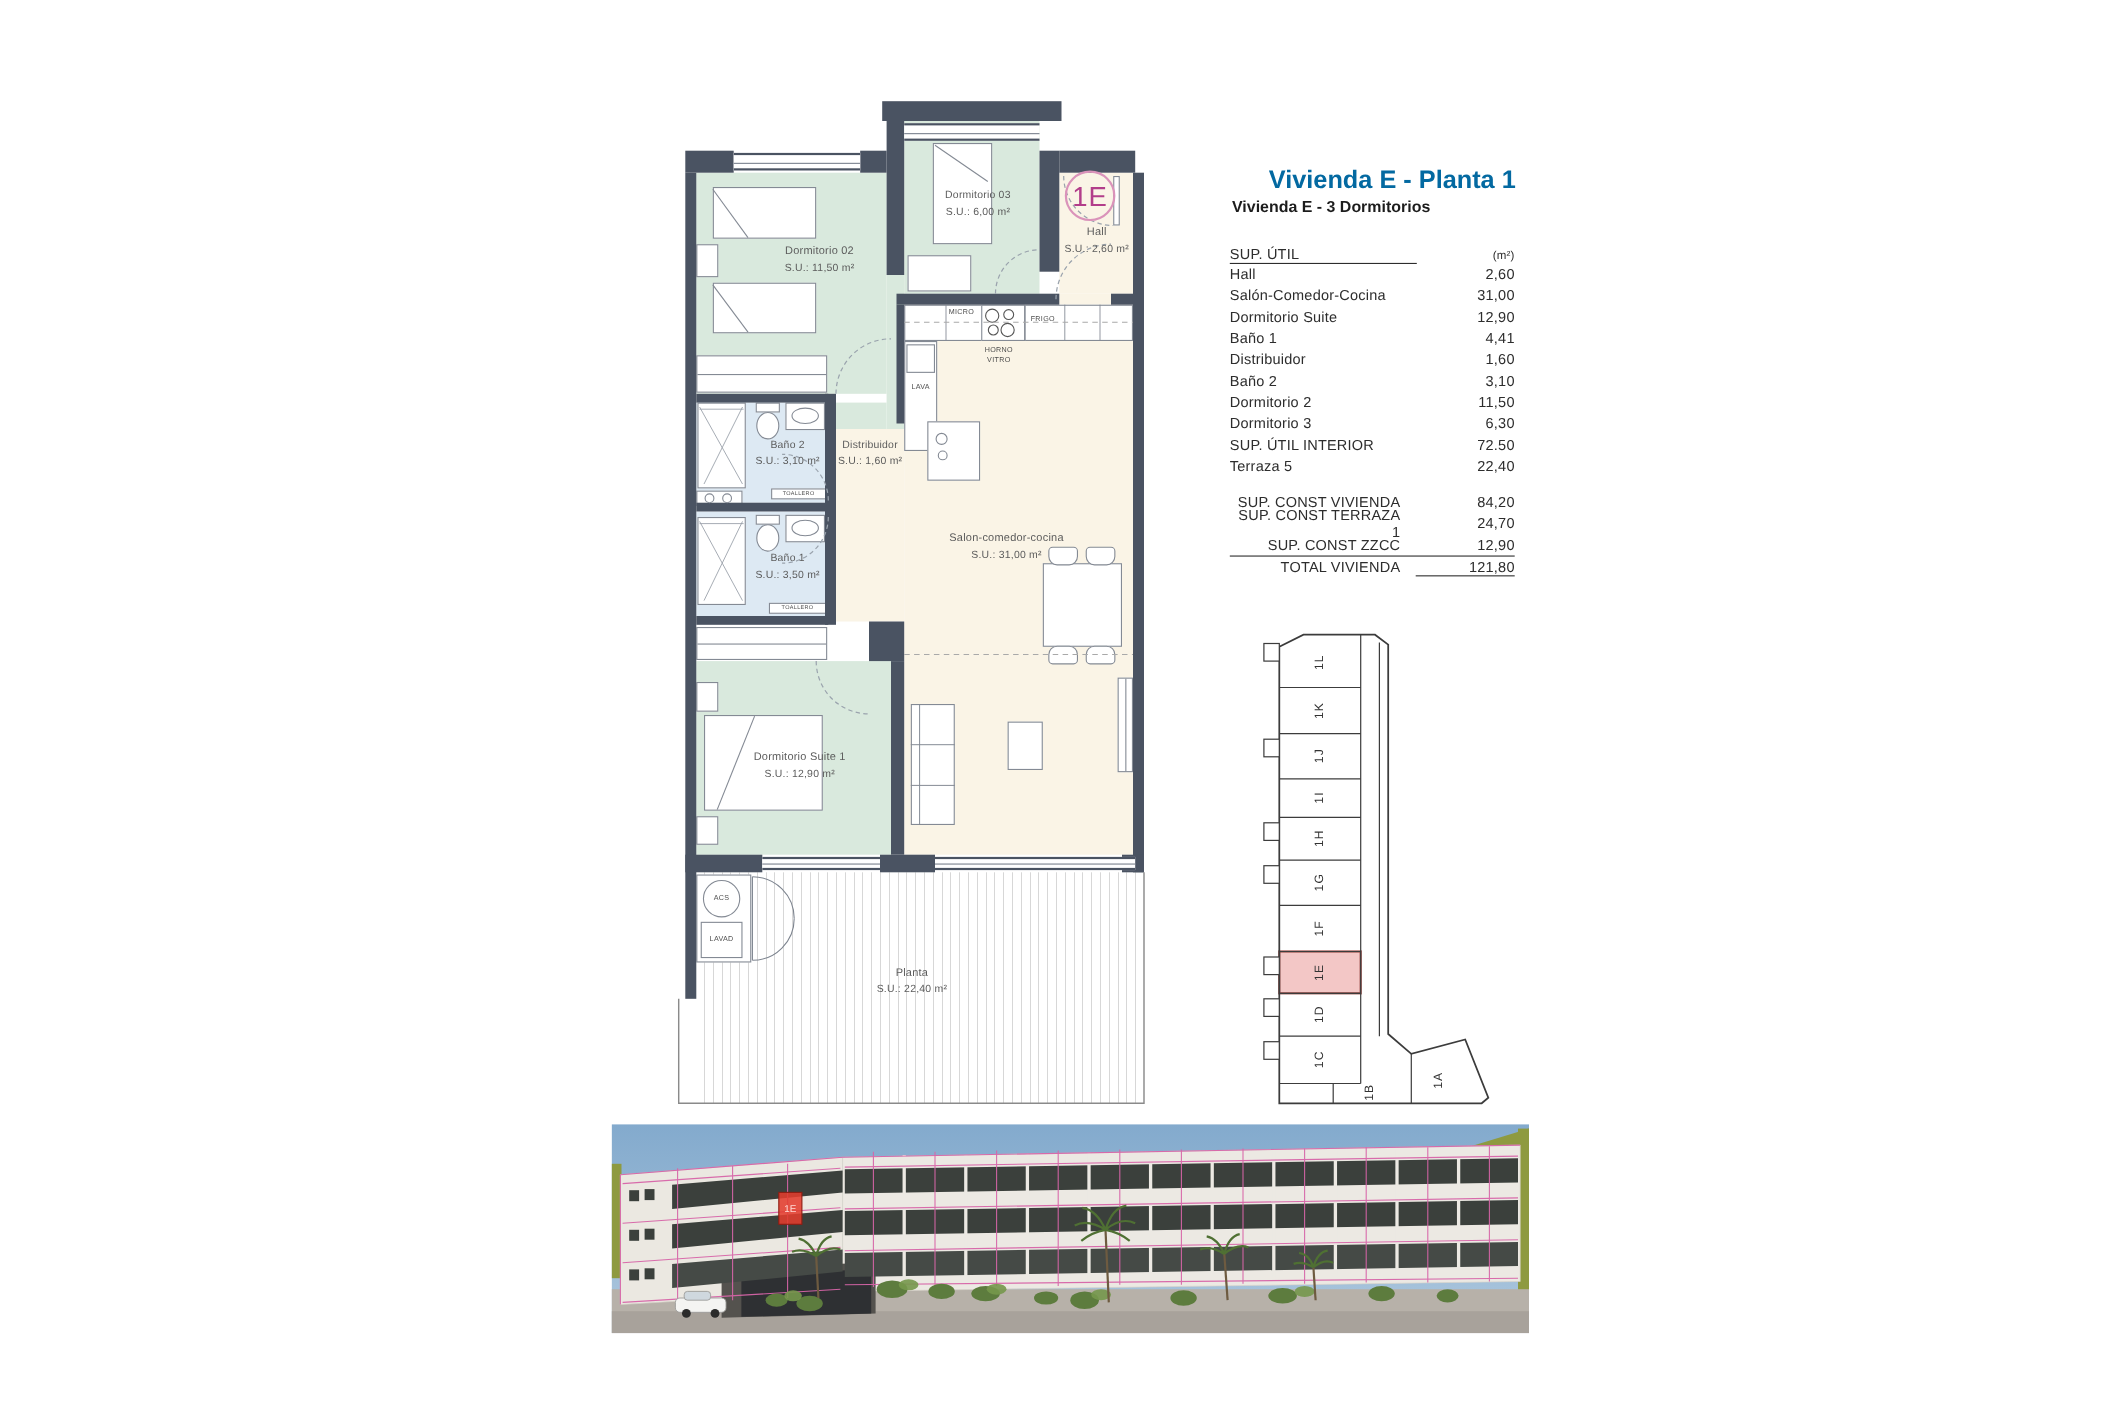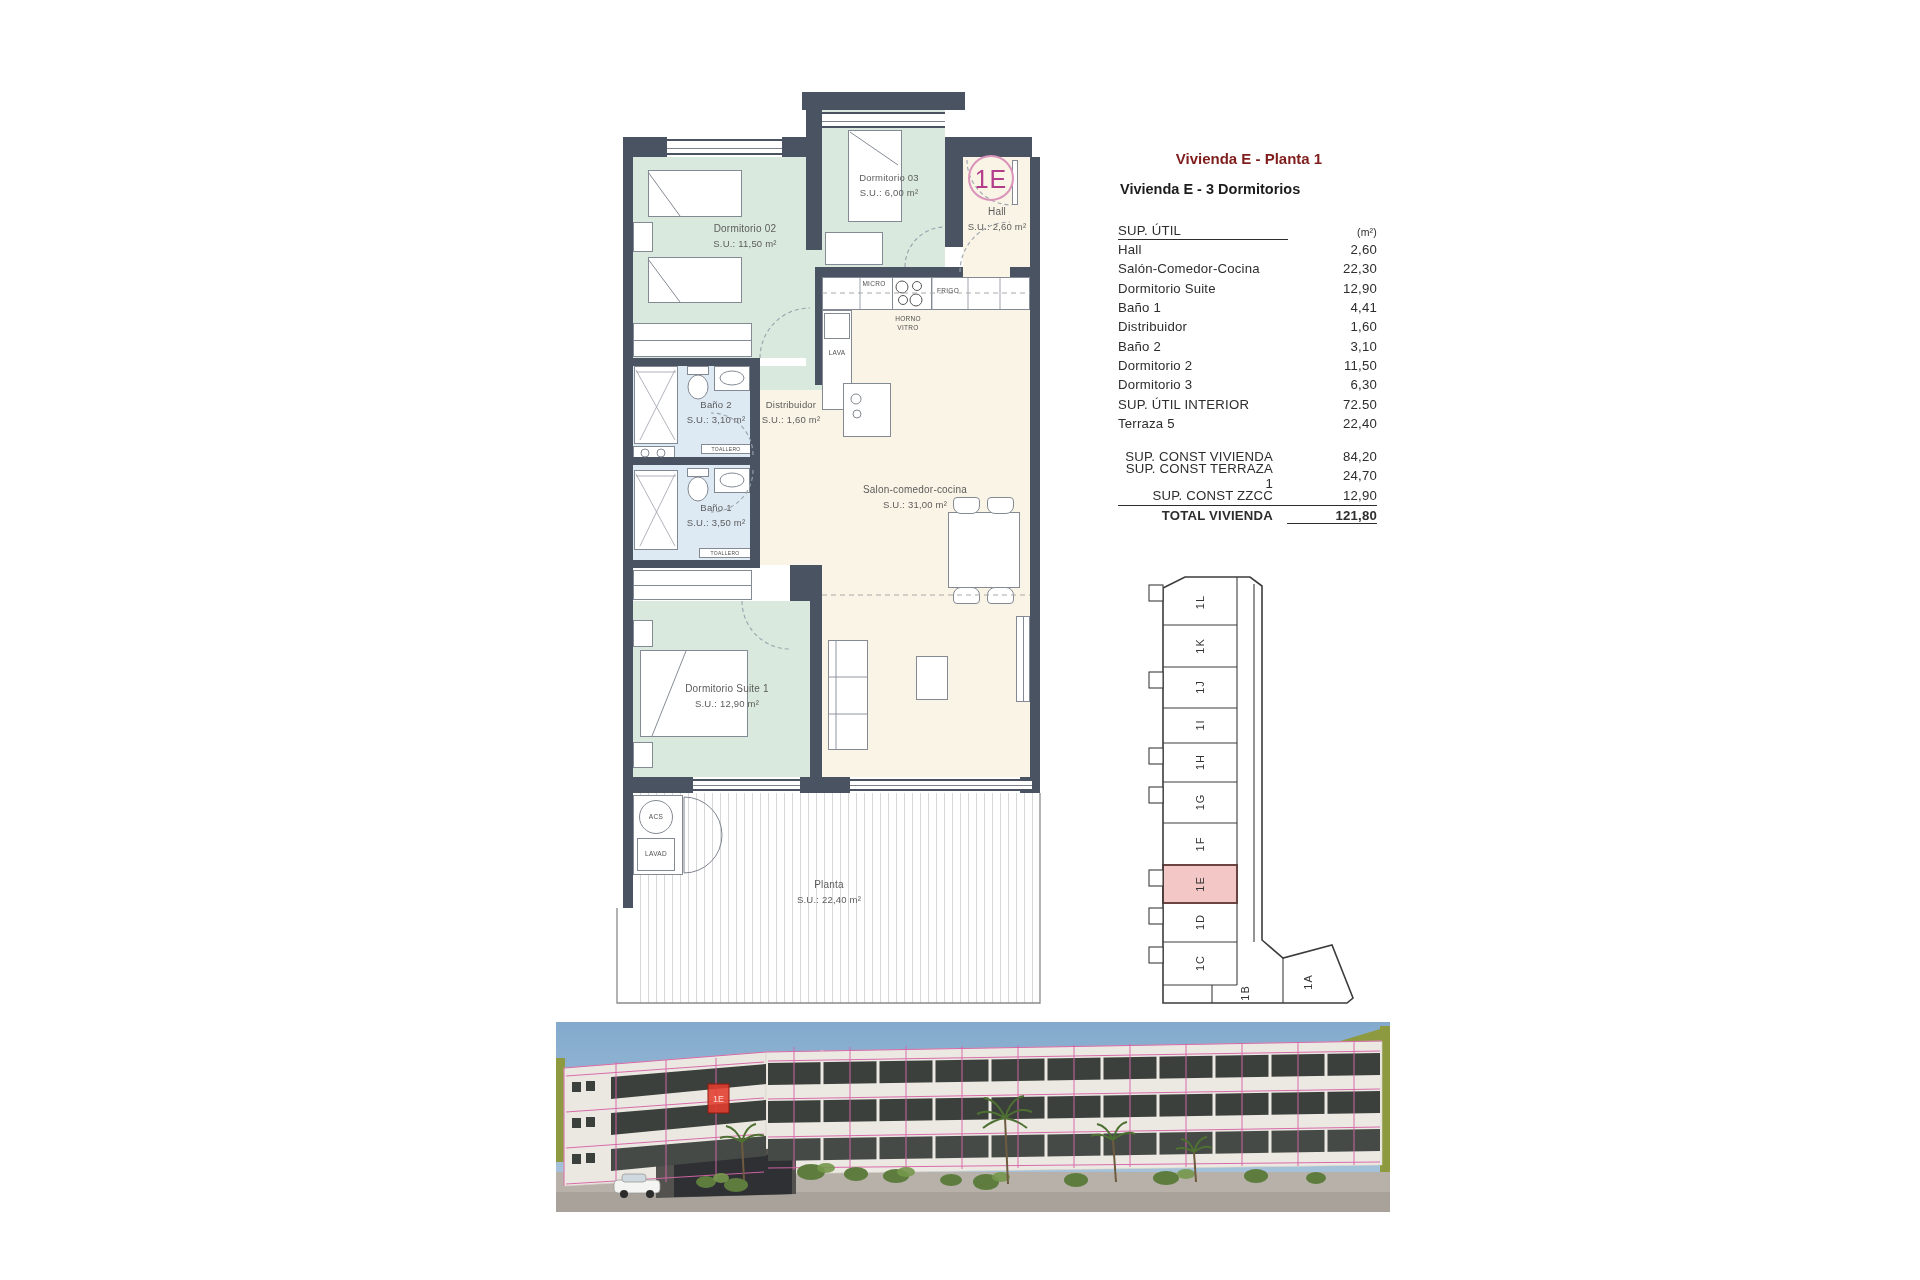--- a/index.html
+++ b/index.html
@@ -10,33 +10,33 @@
   .g{background:#d9e9dd;} .b{background:#dde9f3;} .c{background:#faf4e6;}
   .fur{position:absolute;background:#fff;border:1px solid #848a94;box-sizing:border-box;}
   .chair{position:absolute;background:#fff;border:1px solid #848a94;border-radius:4px 4px 8px 8px;box-sizing:border-box;}
   .win{position:absolute;background:#fff;border-top:2px solid #4a5362;border-bottom:2px solid #4a5362;box-sizing:border-box;}
   .win i{display:block;height:55%;border-bottom:1px solid #7b828e;}
   .lab{position:absolute;text-align:center;color:#5c5c5c;font-size:10px;line-height:15px;letter-spacing:.2px;}
   .lab .a{display:block;font-size:9.5px;}
   .fx{position:absolute;text-align:center;color:#4f4f4f;letter-spacing:.3px;}
   .badge{position:absolute;left:968px;top:155px;width:46px;height:46px;border:2px solid #da93ba;
          border-radius:50%;text-align:center;line-height:44px;font-size:25px;color:#b23d8a;letter-spacing:1px;box-sizing:border-box;}
-  .title{position:absolute;left:1120px;top:150px;width:258px;text-align:center;font-size:15px;font-weight:bold;color:#7f1d1d;}
+  .title{position:absolute;left:1120px;top:150px;width:258px;text-align:right;font-size:23px;font-weight:bold;color:#0369a1;}
   .subtitle{position:absolute;left:1120px;top:181px;font-size:14.5px;font-weight:bold;color:#1c1c1c;}
   .tbl{position:absolute;left:1118px;top:220px;width:259px;font-size:13.2px;color:#2d2d2d;letter-spacing:.2px;}
   .thead{display:flex;justify-content:space-between;align-items:flex-end;height:20px;gap:37px;}
   .thead .hl{width:170px;border-bottom:1.2px solid #2d2d2d;padding-bottom:1px;}
   .thead .hu{font-size:10.5px;padding-bottom:2px;}
   .trow{display:flex;justify-content:space-between;align-items:center;height:19.3px;}
   .tv{width:80px;text-align:right;}
   .sum{position:absolute;left:1118px;top:447px;width:259px;font-size:13.2px;color:#2d2d2d;letter-spacing:.2px;}
   .srow{display:flex;align-items:center;height:19.3px;}
   .sl{flex:1;text-align:right;padding-right:14px;}
   .sv{width:90px;text-align:right;}
-  .srow.tot{border-top:1.2px solid #2d2d2d;font-weight:bold;}
+  .srow.tot{border-top:1.2px solid #2d2d2d;}
   .srow.tot .sv{border-bottom:1.2px solid #2d2d2d;}
 </style>
 </head>
 <body>
 
 <div>
 
   <div class="rm g" style="left:633px;top:157px;width:173px;height:201px"></div>
   <div class="rm g" style="left:822px;top:110px;width:123px;height:157px"></div>
   <div class="rm g" style="left:806px;top:250px;width:16px;height:140px"></div>
@@ -244,21 +244,21 @@
   <div class="thead">
     <span class="hl">SUP. ÚTIL</span>
     <span class="hu">(m²)</span>
   </div>
   <div class="trow">
       <span>Hall</span>
       <span class="tv">2,60</span>
     </div>
   <div class="trow">
       <span>Salón-Comedor-Cocina</span>
-      <span class="tv">22,30</span>
+      <span class="tv">31,00</span>
     </div>
   <div class="trow">
       <span>Dormitorio Suite</span>
       <span class="tv">12,90</span>
     </div>
   <div class="trow">
       <span>Baño 1</span>
       <span class="tv">4,41</span>
     </div>
   <div class="trow">

